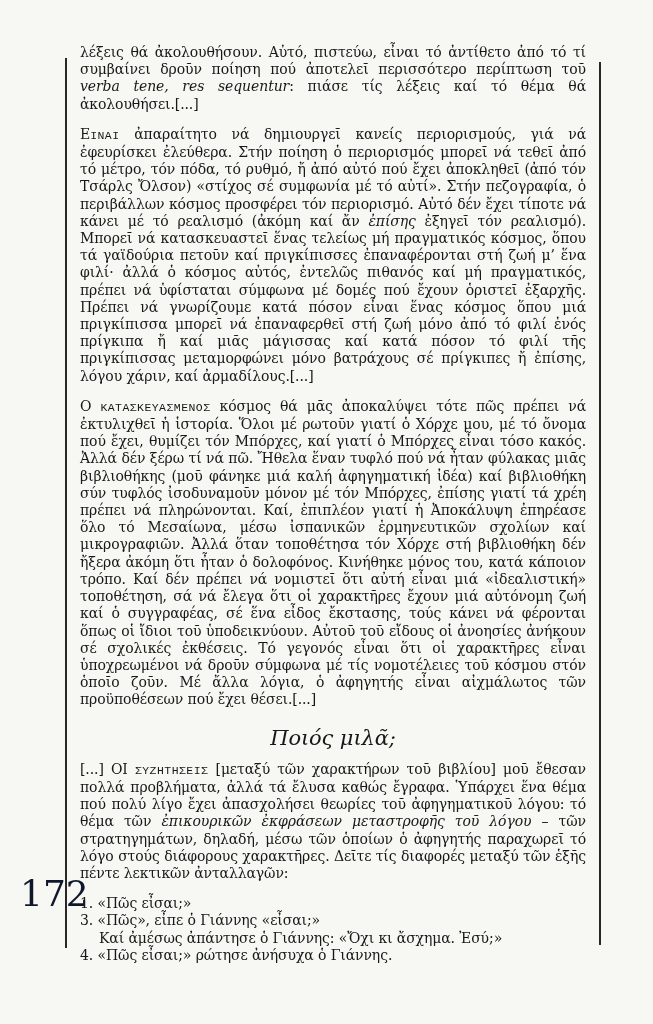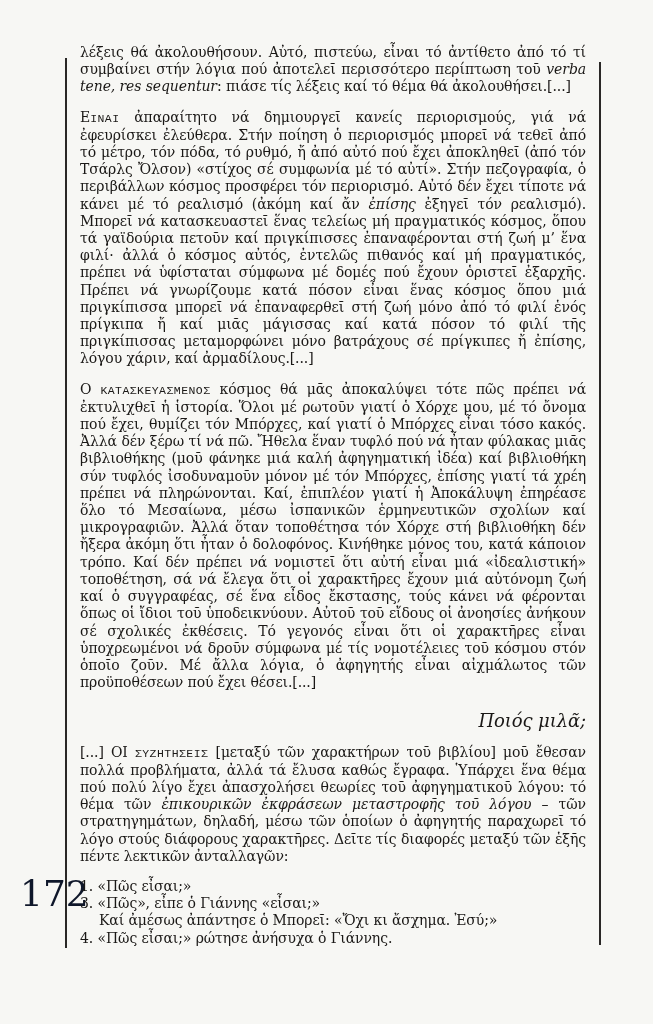--- a/index.html
+++ b/index.html
@@ -32,59 +32,59 @@
     line-height: 17.2px;
     text-align: justify;
     letter-spacing: -0.1px;
   }
   .para { margin: 0 0 13px 0; }
   .it { font-style: italic; }
   .sc { font-size: 0.82em; letter-spacing: 0.04em; font-family: Liberation Mono, monospace; }
   .section-heading {
     font-style: italic;
     font-weight: normal;
-    font-size: 18px;
+    font-size: 21px;
     margin: 21px 0 14px 0;
-    text-align: right;
+    text-align: center;
   }
   .dialog-list { margin: 0; }
   .li-line { text-align: left; }
   .li-line.cont { padding-left: 19px; }
 </style>
 </head>
 <body>
 
 <div class="sheet">
 
   <div class="rule rule-left"></div>
   <div class="rule rule-right"></div>
 
   <div class="page-number">172</div>
 
   <div class="text-block">
 
-    <p class="para"><span>λέξεις θά ἀκολουθήσουν. Αὐτό, πιστεύω, εἶναι τό ἀντίθετο ἀπό τό τί συμβαίνει στήν λόγια πού ἀποτελεῖ περισσότερο περίπτωση τοῦ </span><span class="it">verba tene, res sequentur</span><span>: πιάσε τίς λέξεις καί τό θέμα θά ἀκολουθήσει.[...]</span></p>
+    <p class="para"><span>λέξεις θά ἀκολουθήσουν. Αὐτό, πιστεύω, εἶναι τό ἀντίθετο ἀπό τό τί συμβαίνει δροῦν ποίηση πού ἀποτελεῖ περισσότερο περίπτωση τοῦ </span><span class="it">verba tene, res sequentur</span><span>: πιάσε τίς λέξεις καί τό θέμα θά ἀκολουθήσει.[...]</span></p>
 
     <p class="para"><span>Ε</span><span class="sc">ΙΝΑΙ</span><span> ἀπαραίτητο νά δημιουργεῖ κανείς περιορισμούς, γιά νά ἐφευρίσκει ἐλεύθερα. Στήν ποίηση ὁ περιορισμός μπορεῖ νά τεθεῖ ἀπό τό μέτρο, τόν πόδα, τό ρυθμό, ἤ ἀπό αὐτό πού ἔχει ἀποκληθεῖ (ἀπό τόν Τσάρλς Ὄλσον) «στίχος σέ συμφωνία μέ τό αὐτί». Στήν πεζογραφία, ὁ περιβάλλων κόσμος προσφέρει τόν περιορισμό. Αὐτό δέν ἔχει τίποτε νά κάνει μέ τό ρεαλισμό (ἀκόμη καί ἄν </span><span class="it">ἐπίσης</span><span> ἐξηγεῖ τόν ρεαλισμό). Μπορεῖ νά κατασκευαστεῖ ἕνας τελείως μή πραγματικός κόσμος, ὅπου τά γαϊδούρια πετοῦν καί πριγκίπισσες ἐπαναφέρονται στή ζωή μ’ ἕνα φιλί· ἀλλά ὁ κόσμος αὐτός, ἐντελῶς πιθανός καί μή πραγματικός, πρέπει νά ὑφίσταται σύμφωνα μέ δομές πού ἔχουν ὁριστεῖ ἐξαρχῆς. Πρέπει νά γνωρίζουμε κατά πόσον εἶναι ἕνας κόσμος ὅπου μιά πριγκίπισσα μπορεῖ νά ἐπαναφερθεῖ στή ζωή μόνο ἀπό τό φιλί ἑνός πρίγκιπα ἤ καί μιᾶς μάγισσας καί κατά πόσον τό φιλί τῆς πριγκίπισσας μεταμορφώνει μόνο βατράχους σέ πρίγκιπες ἤ ἐπίσης, λόγου χάριν, καί ἀρμαδίλους.[...]</span></p>
 
     <p class="para"><span>Ο </span><span class="sc">ΚΑΤΑΣΚΕΥΑΣΜΕΝΟΣ</span><span> κόσμος θά μᾶς ἀποκαλύψει τότε πῶς πρέπει νά ἐκτυλιχθεῖ ἡ ἱστορία. Ὅλοι μέ ρωτοῦν γιατί ὁ Χόρχε μου, μέ τό ὄνομα πού ἔχει, θυμίζει τόν Μπόρχες, καί γιατί ὁ Μπόρχες εἶναι τόσο κακός. Ἀλλά δέν ξέρω τί νά πῶ. Ἤθελα ἕναν τυφλό πού νά ἦταν φύλακας μιᾶς βιβλιοθήκης (μοῦ φάνηκε μιά καλή ἀφηγηματική ἰδέα) καί βιβλιοθήκη σύν τυφλός ἰσοδυναμοῦν μόνον μέ τόν Μπόρχες, ἐπίσης γιατί τά χρέη πρέπει νά πληρώνονται. Καί, ἐπιπλέον γιατί ἡ Ἀποκάλυψη ἐπηρέασε ὅλο τό Μεσαίωνα, μέσω ἰσπανικῶν ἑρμηνευτικῶν σχολίων καί μικρογραφιῶν. Ἀλλά ὅταν τοποθέτησα τόν Χόρχε στή βιβλιοθήκη δέν ἤξερα ἀκόμη ὅτι ἦταν ὁ δολοφόνος. Κινήθηκε μόνος του, κατά κάποιον τρόπο. Καί δέν πρέπει νά νομιστεῖ ὅτι αὐτή εἶναι μιά «ἰδεαλιστική» τοποθέτηση, σά νά ἔλεγα ὅτι οἱ χαρακτῆρες ἔχουν μιά αὐτόνομη ζωή καί ὁ συγγραφέας, σέ ἕνα εἶδος ἔκστασης, τούς κάνει νά φέρονται ὅπως οἱ ἴδιοι τοῦ ὑποδεικνύουν. Αὐτοῦ τοῦ εἴδους οἱ ἀνοησίες ἀνήκουν σέ σχολικές ἐκθέσεις. Τό γεγονός εἶναι ὅτι οἱ χαρακτῆρες εἶναι ὑποχρεωμένοι νά δροῦν σύμφωνα μέ τίς νομοτέλειες τοῦ κόσμου στόν ὁποῖο ζοῦν. Μέ ἄλλα λόγια, ὁ ἀφηγητής εἶναι αἰχμάλωτος τῶν προϋποθέσεων πού ἔχει θέσει.[...]</span></p>
 
     <h2 class="section-heading">Ποιός μιλᾶ;</h2>
 
     <p class="para"><span>[...] ΟΙ </span><span class="sc">ΣΥΖΗΤΗΣΕΙΣ</span><span> [μεταξύ τῶν χαρακτήρων τοῦ βιβλίου] μοῦ ἔθεσαν πολλά προβλήματα, ἀλλά τά ἔλυσα καθώς ἔγραφα. Ὑπάρχει ἕνα θέμα πού πολύ λίγο ἔχει ἀπασχολήσει θεωρίες τοῦ ἀφηγηματικοῦ λόγου: τό θέμα τῶν </span><span class="it">ἐπικουρικῶν ἐκφράσεων μεταστροφῆς τοῦ λόγου</span><span> – τῶν στρατηγημάτων, δηλαδή, μέσω τῶν ὁποίων ὁ ἀφηγητής παραχωρεῖ τό λόγο στούς διάφορους χαρακτῆρες. Δεῖτε τίς διαφορές μεταξύ τῶν ἑξῆς πέντε λεκτικῶν ἀνταλλαγῶν:</span></p>
 
     <div class="dialog-list">
       <div class="li">
         <div class="li-line">1. «Πῶς εἶσαι;»</div>
       </div>
       <div class="li">
       </div>
       <div class="li">
         <div class="li-line">3. «Πῶς», εἶπε ὁ Γιάννης «εἶσαι;»</div>
-        <div class="li-line cont">Καί ἀμέσως ἀπάντησε ὁ Μπορεῖ: «Ὄχι κι ἄσχημα. Ἐσύ;»</div>
+        <div class="li-line cont">Καί ἀμέσως ἀπάντησε ὁ Γιάννης: «Ὄχι κι ἄσχημα. Ἐσύ;»</div>
       </div>
       <div class="li">
         <div class="li-line">4. «Πῶς εἶσαι;» ρώτησε ἀνήσυχα ὁ Γιάννης.</div>
       </div>
     </div>
 
   </div>
 </div>
 
 </body></html>

